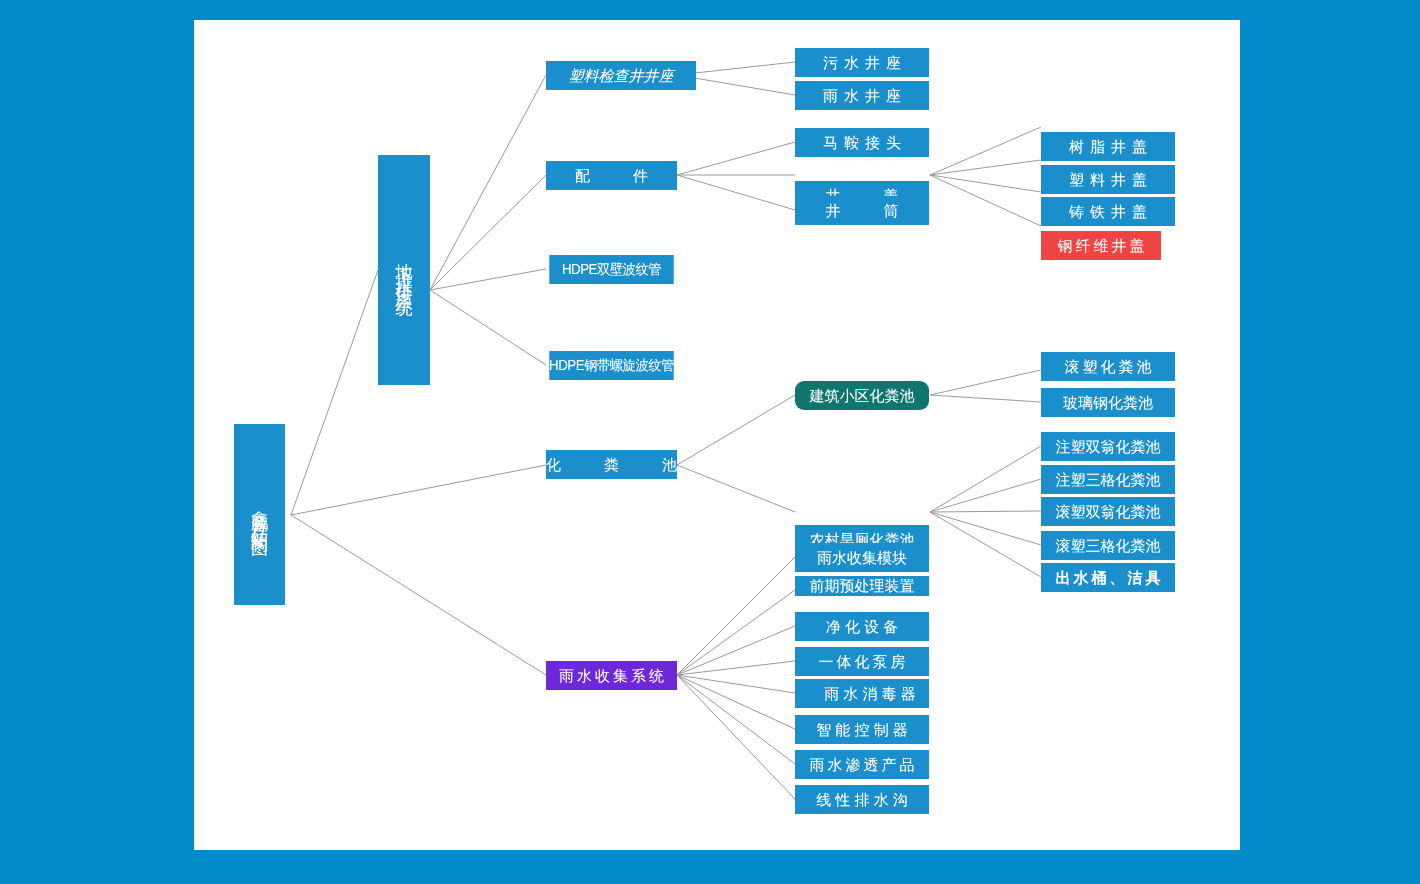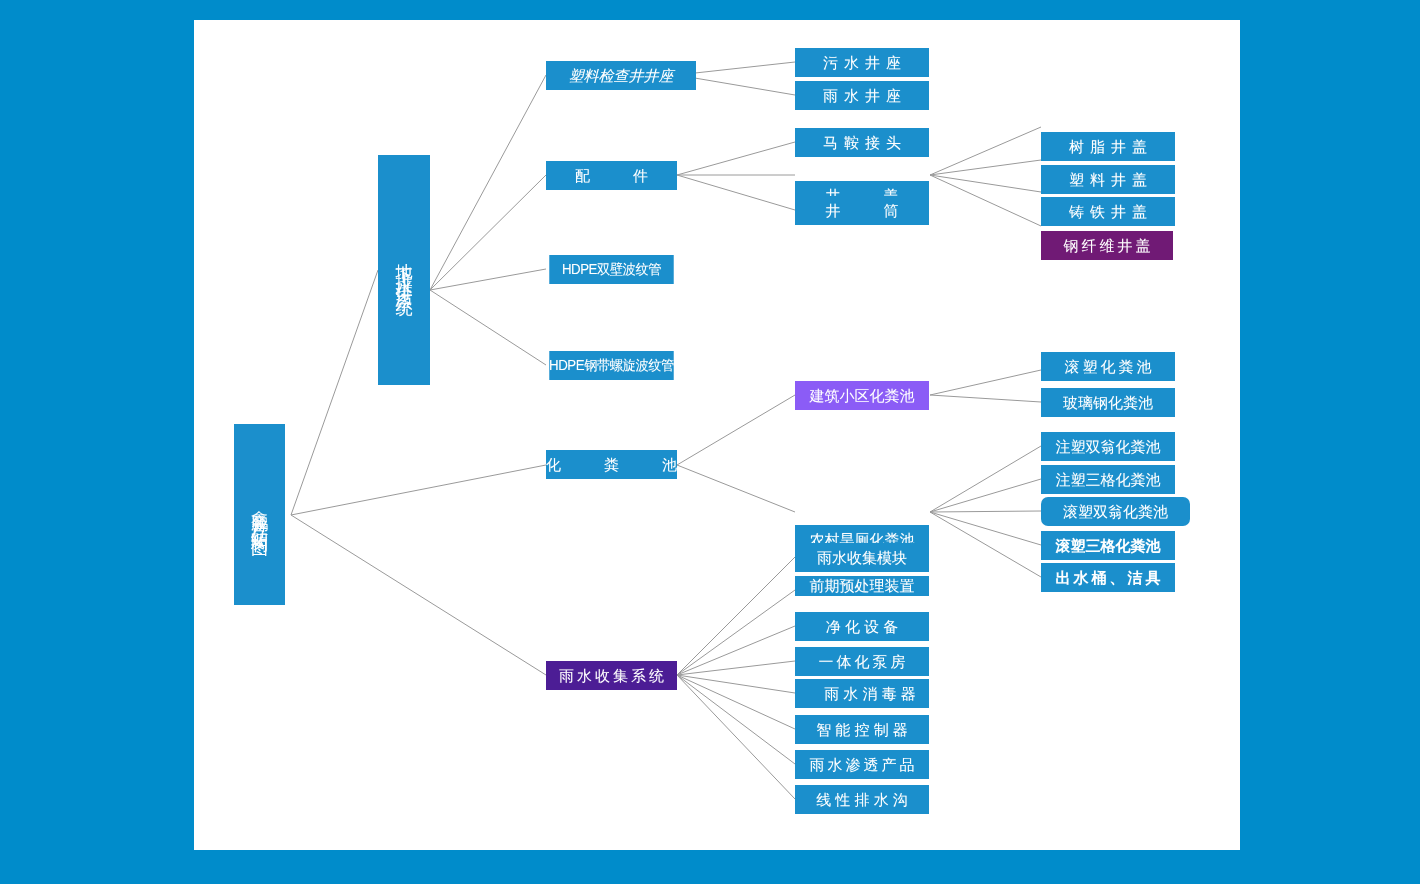--- a/index.html
+++ b/index.html
@@ -127,21 +127,21 @@
     </svg>
 
     <div class="watermark" style="left:300px; top:390px;"></div>
 
     <div class="node vertical" style="left: 40px; top: 404px; width: 51px; height: 181px; font-size: 17px; background: rgb(27, 143, 204); color: rgb(255, 255, 255);">鑫鹏产品结构图</div>
 
     <div class="node vertical" style="left: 184px; top: 135px; width: 52px; height: 230px; font-size: 17px; background: rgb(27, 143, 204); color: rgb(255, 255, 255);">地下排水排污系统</div>
 
     <div class="node wide-gap" style="left: 352px; top: 430px; width: 131px; height: 29px; background: rgb(27, 143, 204); color: rgb(255, 255, 255);">化　粪　池</div>
 
-    <div class="node spaced-sm" style="left: 352px; top: 641px; width: 131px; height: 29px; background: #4c1d95; color: rgb(255, 255, 255);">雨水收集系统</div>
+    <div class="node spaced-sm" style="left: 352px; top: 641px; width: 131px; height: 29px; background: #6d28d9; color: rgb(255, 255, 255);">雨水收集系统</div>
 
     <div class="node" style="left: 352px; top: 41px; width: 150px; height: 29px; background: rgb(27, 143, 204); color: rgb(255, 255, 255); font-style: italic;">塑料检查井井座</div>
 
     <div class="node wide-gap" style="left: 352px; top: 141px; width: 131px; height: 29px; background: rgb(27, 143, 204); color: rgb(255, 255, 255);">配　件</div>
 
     <div class="node condensed" style="left: 352px; top: 235px; width: 131px; height: 29px; background: rgb(27, 143, 204); color: rgb(255, 255, 255);">HDPE双壁波纹管</div>
 
     <div class="node condensed" style="left: 352px; top: 331px; width: 131px; height: 29px; background: rgb(27, 143, 204); color: rgb(255, 255, 255);">HDPE钢带螺旋波纹管</div>
 
     <div class="node spaced" style="left: 601px; top: 28px; width: 134px; height: 29px; background: rgb(27, 143, 204); color: rgb(255, 255, 255);">污水井座</div>
@@ -153,37 +153,37 @@
     <div class="node wide-gap" style="left: 601px; top: 161px; width: 134px; height: 29px; background: rgb(27, 143, 204); color: rgb(255, 255, 255);">井　盖</div>
 
     <div class="node wide-gap" style="left: 601px; top: 176px; width: 134px; height: 29px; background: rgb(27, 143, 204); color: rgb(255, 255, 255);">井　筒</div>
 
     <div class="node spaced" style="left: 847px; top: 112px; width: 134px; height: 29px; background: rgb(27, 143, 204); color: rgb(255, 255, 255);">树脂井盖</div>
 
     <div class="node spaced" style="left: 847px; top: 145px; width: 134px; height: 29px; background: rgb(27, 143, 204); color: rgb(255, 255, 255);">塑料井盖</div>
 
     <div class="node spaced" style="left: 847px; top: 177px; width: 134px; height: 29px; background: rgb(27, 143, 204); color: rgb(255, 255, 255);">铸铁井盖</div>
 
-    <div class="node spaced-sm" style="left: 847px; top: 211px; width: 132px; height: 29px; background: #701a75; color: rgb(255, 255, 255);">钢纤维井盖</div>
-
-    <div class="node" style="left: 601px; top: 361px; width: 134px; height: 29px; background: #8b5cf6; color: rgb(255, 255, 255);">建筑小区化粪池</div>
+    <div class="node spaced-sm" style="left: 847px; top: 211px; width: 120px; height: 29px; background: #ef4444; color: rgb(255, 255, 255);">钢纤维井盖</div>
+
+    <div class="node" style="left: 601px; top: 361px; width: 134px; height: 29px; background: #0f766e; color: rgb(255, 255, 255); border-radius: 9px;">建筑小区化粪池</div>
 
     <div class="node" style="left: 601px; top: 478px; width: 134px; height: 29px; background: rgb(27, 143, 204); color: rgb(255, 255, 255); margin-top: 27px;">农村旱厕化粪池</div>
 
     <div class="node spaced-sm" style="left: 847px; top: 332px; width: 134px; height: 29px; background: rgb(27, 143, 204); color: rgb(255, 255, 255);">滚塑化粪池</div>
 
     <div class="node" style="left: 847px; top: 368px; width: 134px; height: 29px; background: rgb(27, 143, 204); color: rgb(255, 255, 255);">玻璃钢化粪池</div>
 
     <div class="node" style="left: 847px; top: 412px; width: 134px; height: 29px; background: rgb(27, 143, 204); color: rgb(255, 255, 255);">注塑双翁化粪池</div>
 
     <div class="node" style="left: 847px; top: 445px; width: 134px; height: 29px; background: rgb(27, 143, 204); color: rgb(255, 255, 255);">注塑三格化粪池</div>
 
-    <div class="node" style="left: 847px; top: 477px; width: 149px; height: 29px; background: rgb(27, 143, 204); color: rgb(255, 255, 255); border-radius: 7px;">滚塑双翁化粪池</div>
-
-    <div class="node" style="left: 847px; top: 511px; width: 134px; height: 29px; background: rgb(27, 143, 204); color: rgb(255, 255, 255); font-weight: bold;">滚塑三格化粪池</div>
+    <div class="node" style="left: 847px; top: 477px; width: 134px; height: 29px; background: rgb(27, 143, 204); color: rgb(255, 255, 255);">滚塑双翁化粪池</div>
+
+    <div class="node" style="left: 847px; top: 511px; width: 134px; height: 29px; background: rgb(27, 143, 204); color: rgb(255, 255, 255);">滚塑三格化粪池</div>
 
     <div class="node spaced-sm" style="left: 847px; top: 543px; width: 134px; height: 29px; background: rgb(27, 143, 204); color: rgb(255, 255, 255); font-weight: bold;">出水桶、洁具</div>
 
     <div class="node" style="left: 601px; top: 523px; width: 134px; height: 29px; background: rgb(27, 143, 204); color: rgb(255, 255, 255);">雨水收集模块</div>
 
     <div class="node" style="left: 601px; top: 556px; width: 134px; height: 20px; background: rgb(27, 143, 204); color: rgb(255, 255, 255);">前期预处理装置</div>
 
     <div class="node" style="left: 601px; top: 592px; width: 134px; height: 29px; background: rgb(27, 143, 204); color: rgb(255, 255, 255);">净 化 设 备</div>
 
     <div class="node spaced-sm" style="left: 601px; top: 627px; width: 134px; height: 29px; background: rgb(27, 143, 204); color: rgb(255, 255, 255);">一体化泵房</div>

